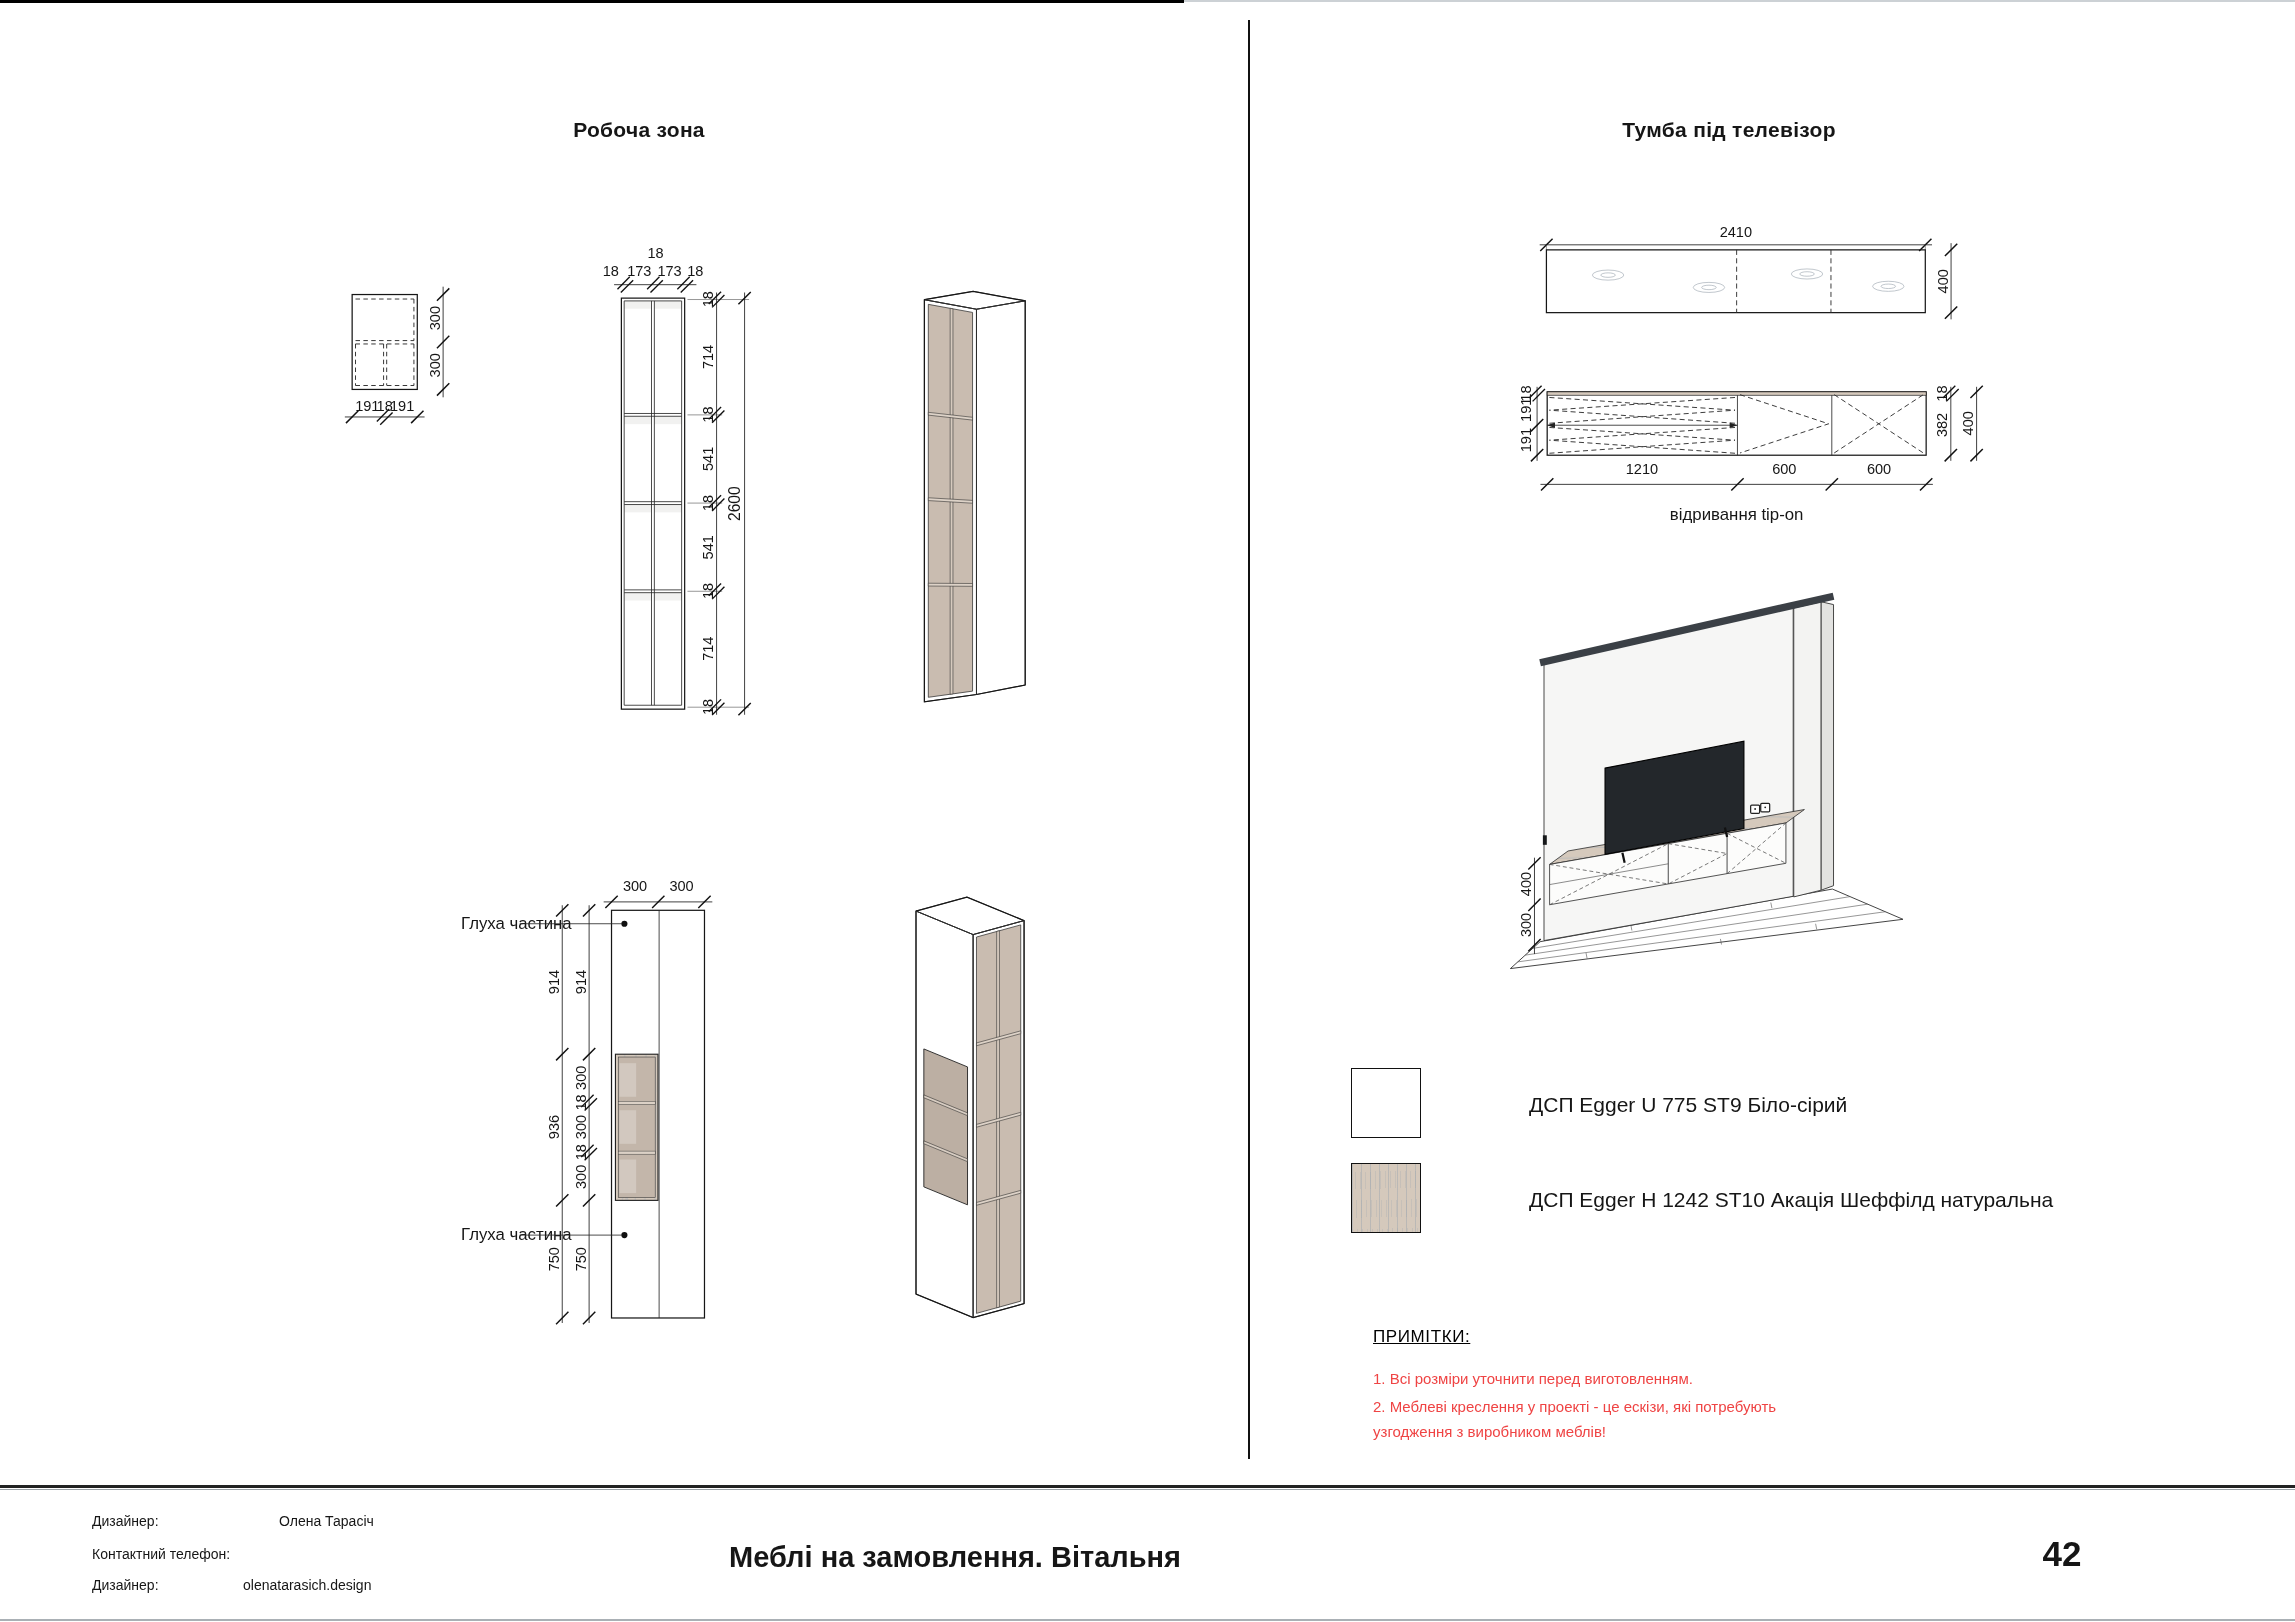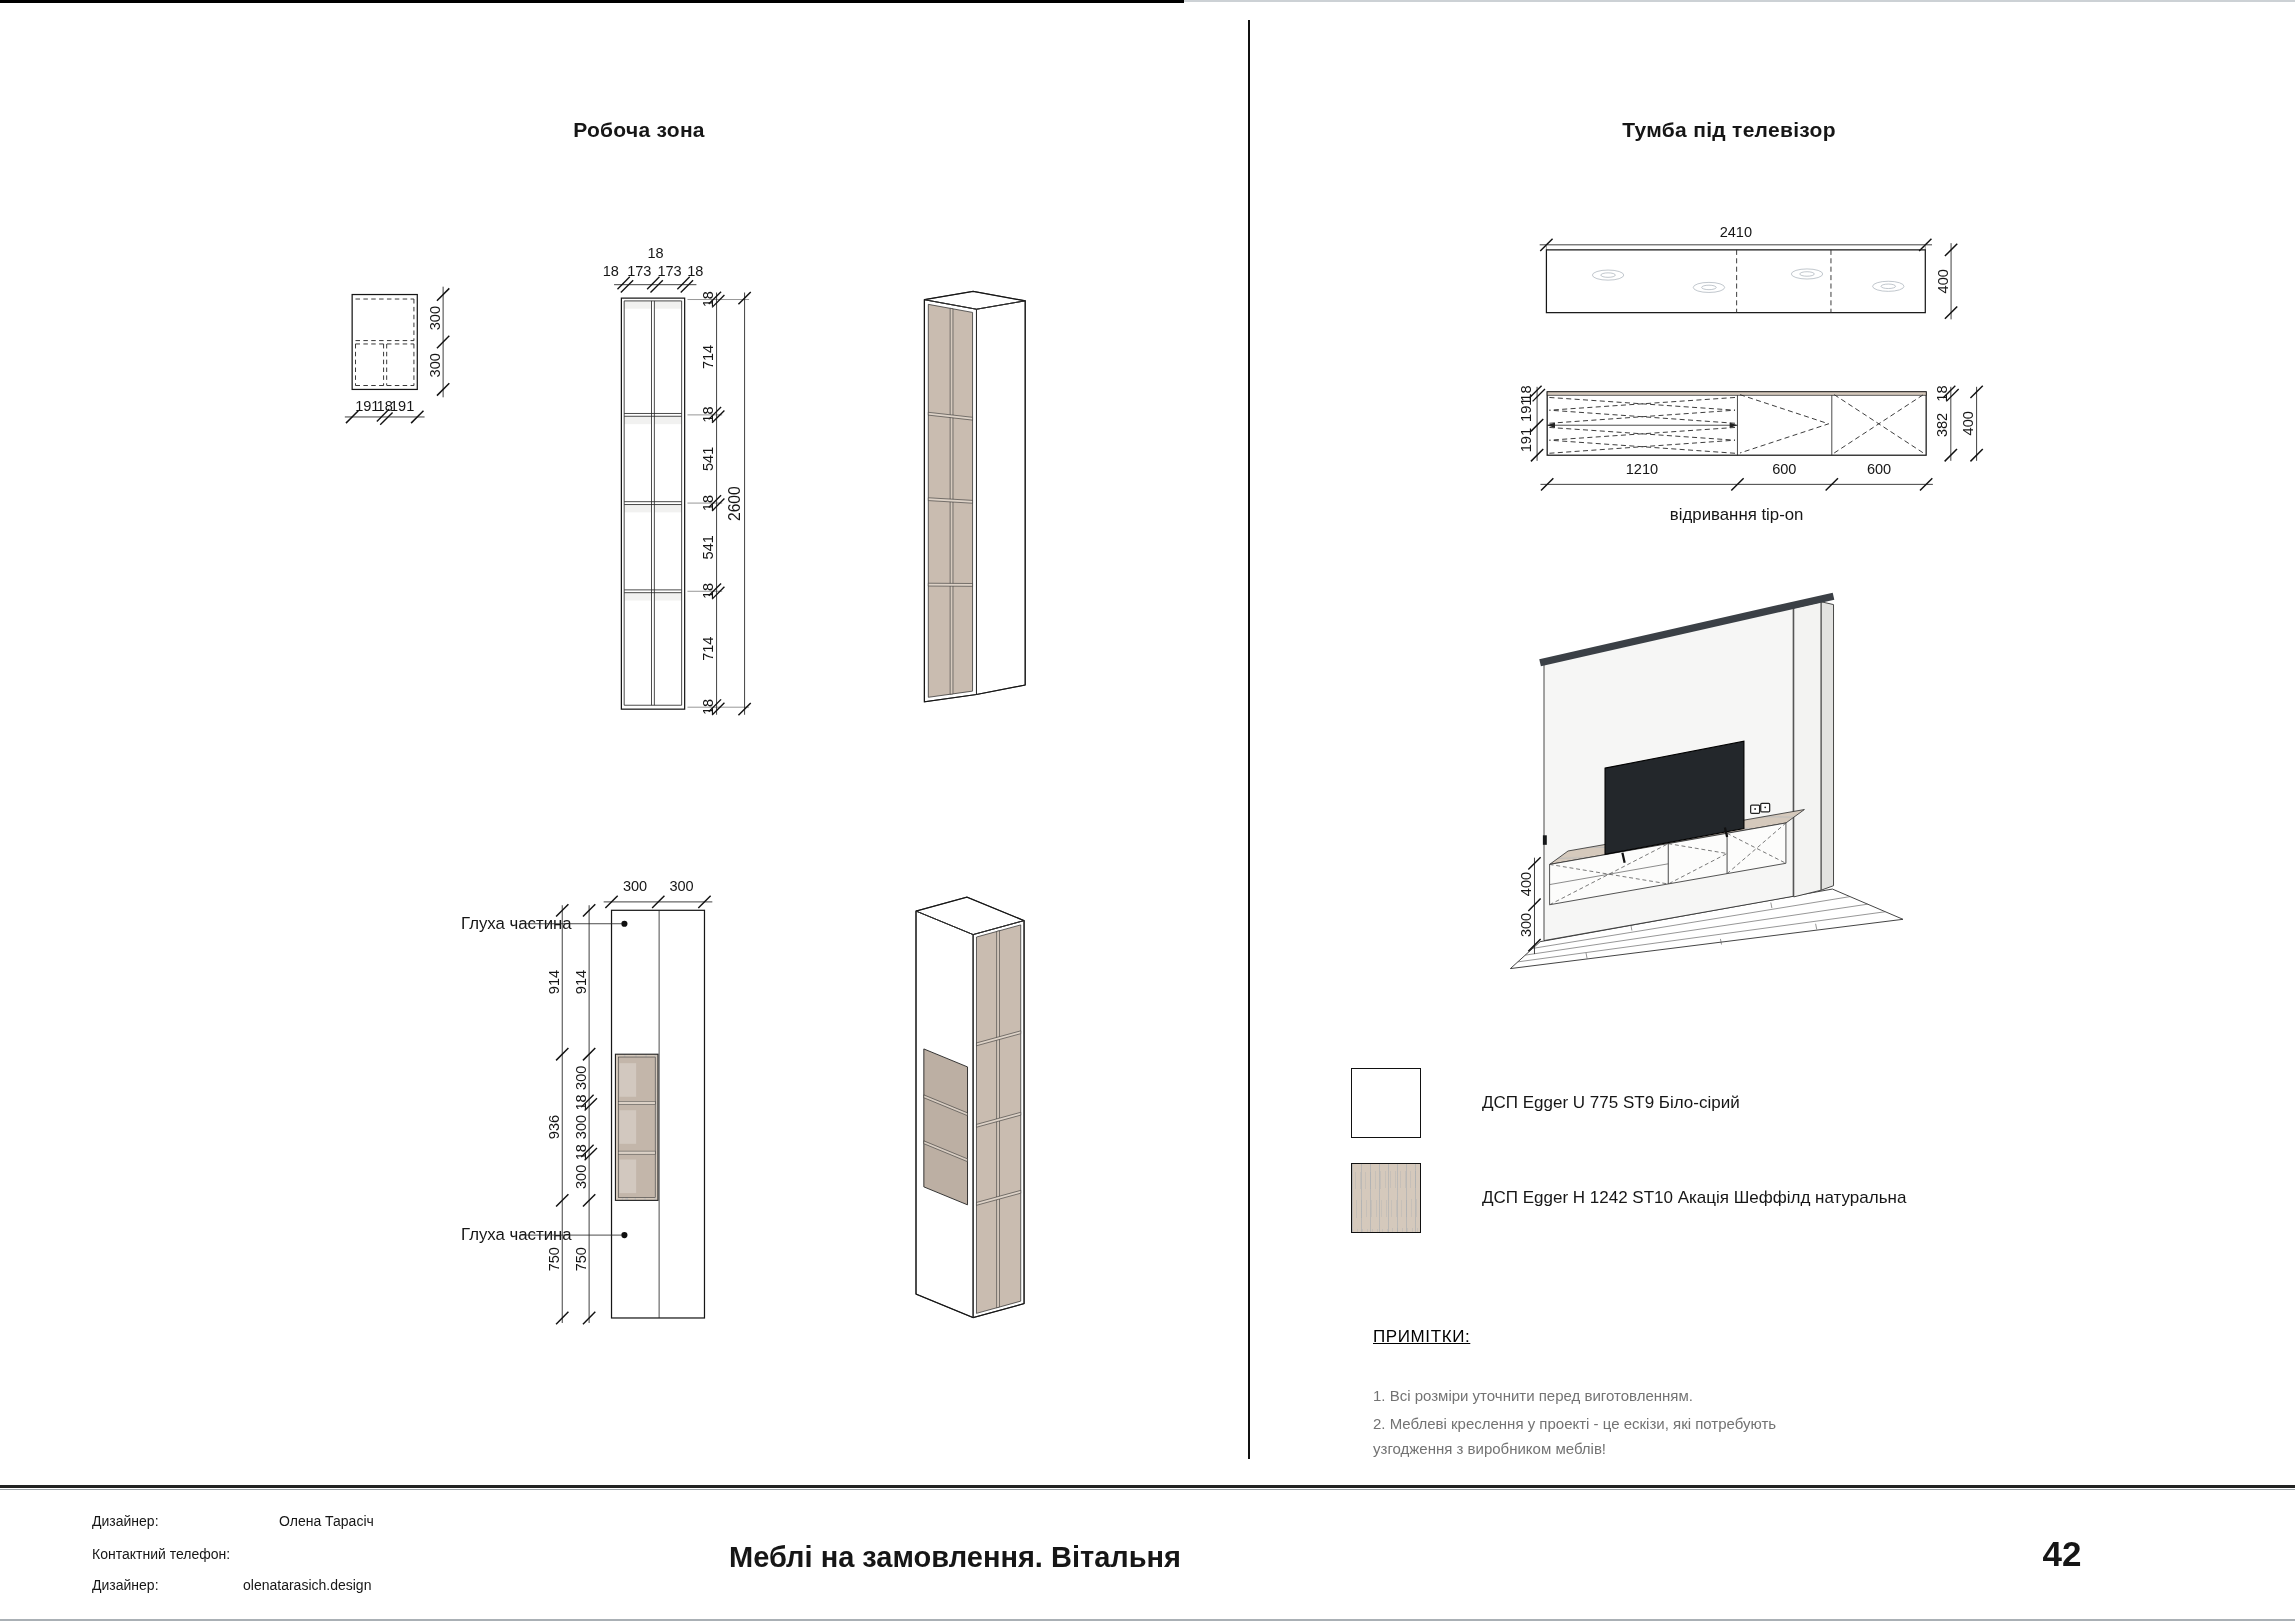--- a/index.html
+++ b/index.html
@@ -11,22 +11,22 @@
   .sec-title{font-size:21px;font-weight:700;text-align:center;letter-spacing:0.3px;}
   .outline{fill:none;stroke:#161616;stroke-width:2.2;}
   .thin{stroke:#2a2a2a;stroke-width:1.5;fill:none;}
   .dl{stroke:#2a2a2a;stroke-width:1.6;fill:none;}
   .ext{stroke:#555;stroke-width:1.1;fill:none;}
   .dash{stroke:#333;stroke-width:1.7;fill:none;stroke-dasharray:9 6;}
   .dash2{stroke:#222;stroke-width:1.6;fill:none;stroke-dasharray:8 6;}
   .wood-css{background-color:#d5c9bc;
     background-image:repeating-linear-gradient(90deg, rgba(154,164,174,.45) 0 1.1px, transparent 1.1px 9px),
                      repeating-linear-gradient(88deg, rgba(154,164,174,.25) 0 0.6px, transparent 0.6px 5px);}
-  .legend-text{font-size:17px;}
-  .note{color:#737373;font-size:15px;margin-top:17px;}
+  .legend-text{font-size:21px;margin-left:47px;}
+  .note{color:#ef4444;font-size:15px;}
   .note-h{color:#000000;font-size:17px;text-decoration:underline;letter-spacing:0.6px;}
   .foot-label{font-size:14px;}
   .doc-title{font-size:29px;font-weight:700;text-align:left;}
   .page-num{font-size:35px;font-weight:700;text-align:center;}
   .rule{position:absolute;}
 </style>
 </head>
 <body>
 
 <svg width="5.6" height="5.6" style="left:0;top:0" viewBox="0 0 10 10">

